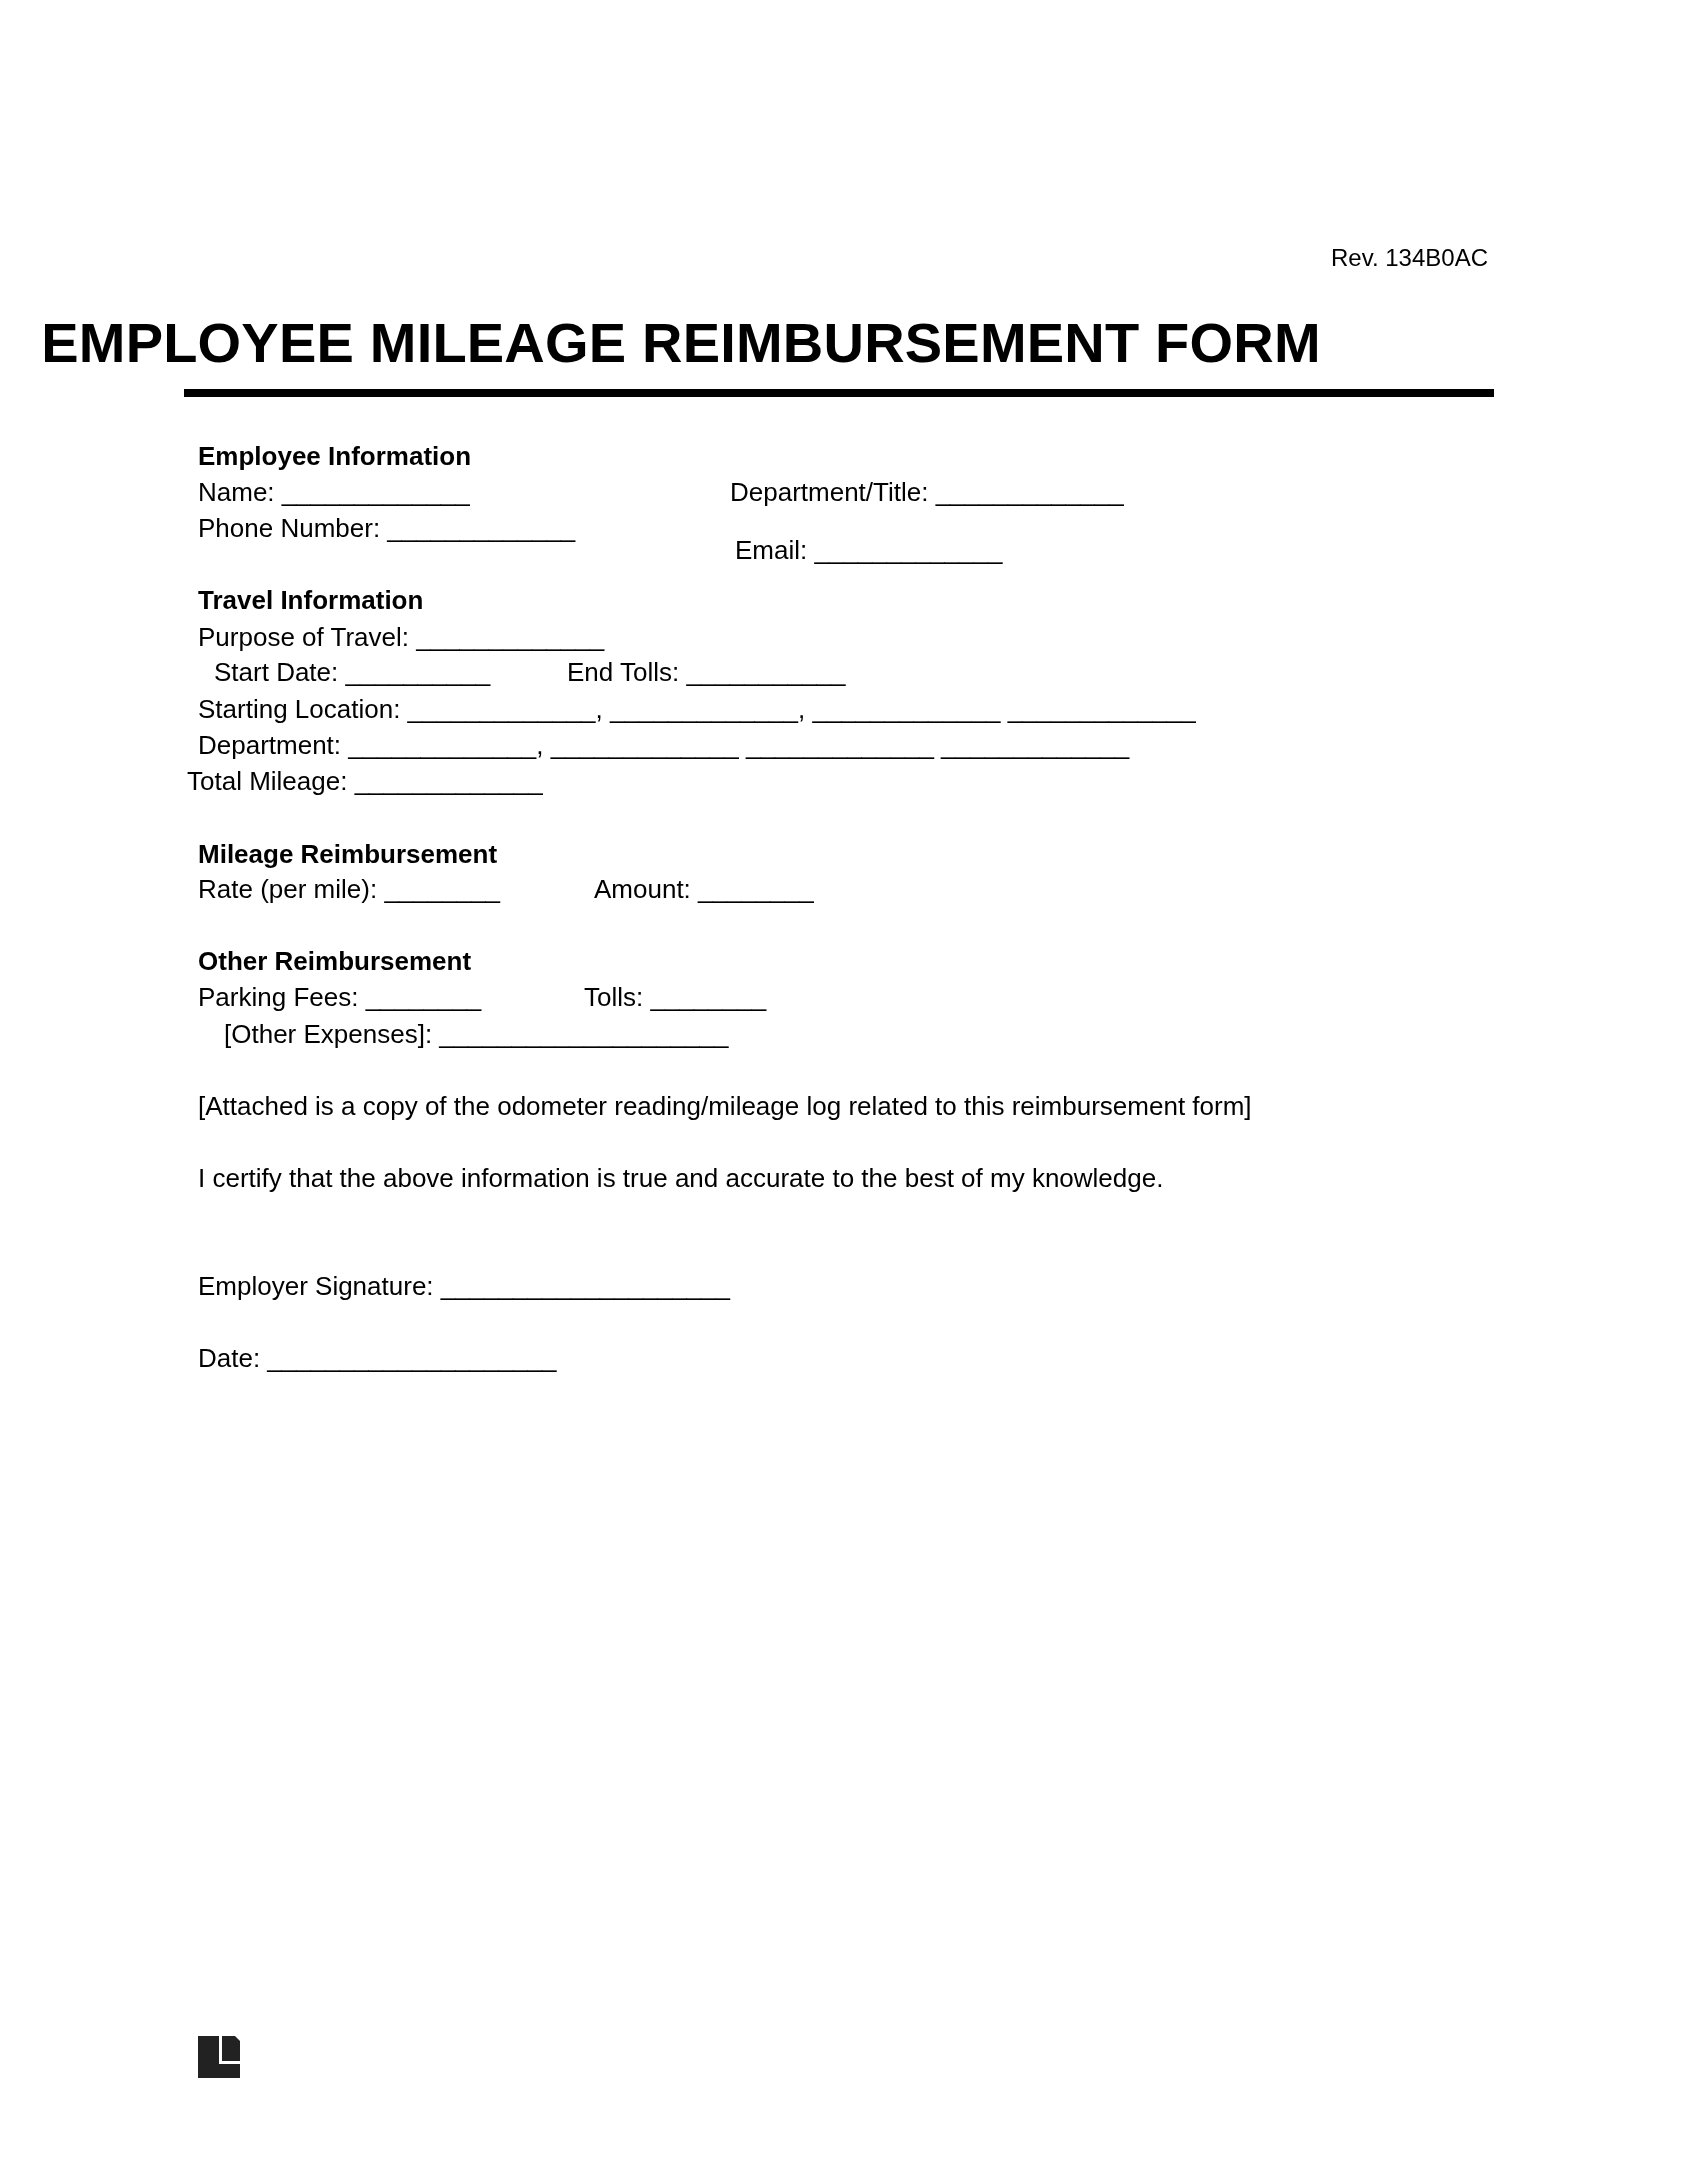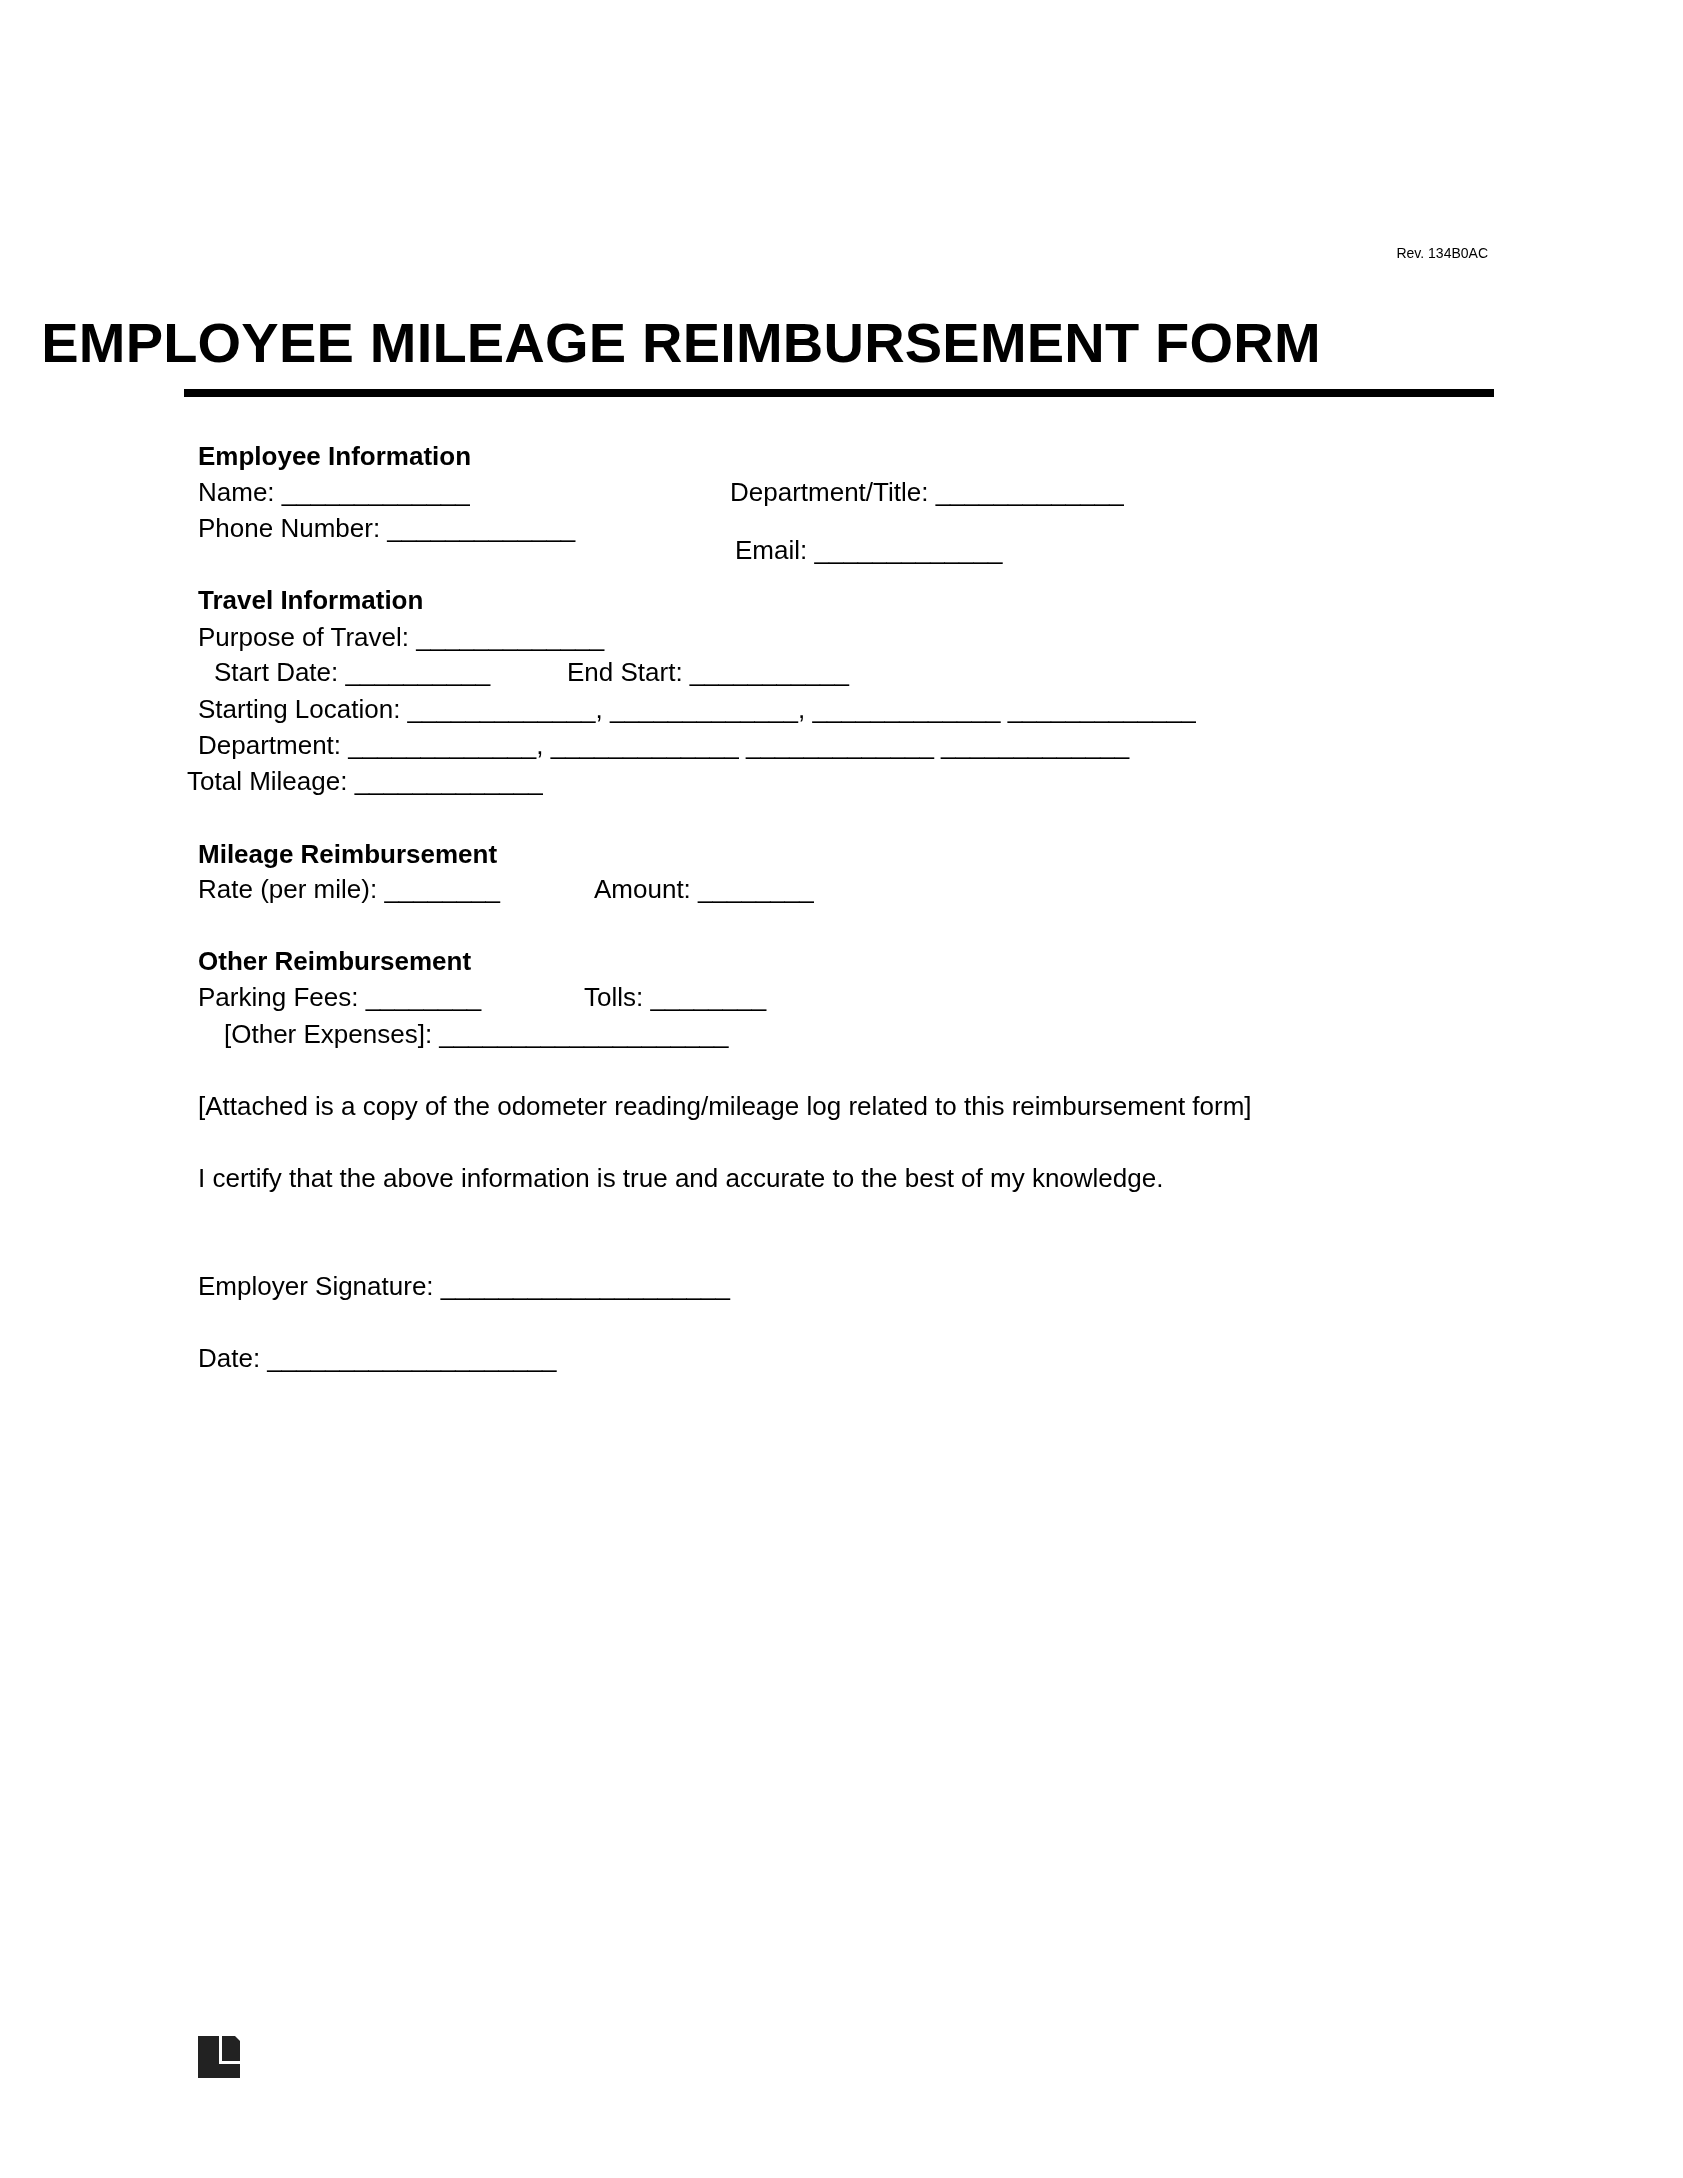--- a/index.html
+++ b/index.html
@@ -1,19 +1,19 @@
 <!DOCTYPE html>
 <html><head>
 <meta charset="utf-8">
 <style>
   html, body { margin: 0; padding: 0; background: #ffffff; }
   body { width: 1683px; height: 2178px; position: relative; overflow: hidden;
          font-family: "Liberation Sans", sans-serif; color: #000; }
   .abs { position: absolute; white-space: pre; line-height: 1; }
-  .rev { font-size: 14px; right: 195px; top: 246px; }
+  .rev { font-size: 24px; right: 195px; top: 246px; }
   .title { font-size: 56px; font-weight: bold; left: 0; width: 1362px; text-align: center; top: 315px; letter-spacing: 0.2px; }
   .rule { position: absolute; left: 184px; top: 389px; width: 1310px; height: 8px; background: #000; }
   .txt { font-size: 26px; }
   .bold { font-weight: bold; }
   .logo { position: absolute; left: 198px; top: 2036px; width: 42px; height: 42px; }
 </style>
 </head>
 <body>
 
 <div class="abs rev">Rev. 134B0AC</div>
@@ -23,21 +23,21 @@
 
 <div class="abs txt bold" style="left:198px; top:443px;">Employee Information</div>
 <div class="abs txt" style="left:198px; top:479px;">Name: _____________</div>
 <div class="abs txt" style="left:730px; top:479px;text-align:right;">Department/Title: _____________</div>
 <div class="abs txt" style="left:198px; top:515px;">Phone Number: _____________</div>
 <div class="abs txt" style="left:735px; top:537px;">Email: _____________</div>
 
 <div class="abs txt bold" style="left:198px; top:587px;">Travel Information</div>
 <div class="abs txt" style="left:198px; top:624px;">Purpose of Travel: _____________</div>
 <div class="abs txt" style="left:198px; top:659px;margin-left:16px;">Start Date: __________</div>
-<div class="abs txt" style="left:567px; top:659px;">End Start: ___________</div>
+<div class="abs txt" style="left:567px; top:659px;">End Tolls: ___________</div>
 <div class="abs txt" style="left:198px; top:696px;">Starting Location: _____________, _____________, _____________ _____________</div>
 <div class="abs txt" style="left:198px; top:732px;">Department: _____________, _____________ _____________ _____________</div>
 <div class="abs txt" style="left:187px; top:768px;">Total Mileage: _____________</div>
 
 <div class="abs txt bold" style="left:198px; top:841px;">Mileage Reimbursement</div>
 <div class="abs txt" style="left:198px; top:876px;">Rate (per mile): ________</div>
 <div class="abs txt" style="left:594px; top:876px;">Amount: ________</div>
 
 <div class="abs txt bold" style="left:198px; top:948px;">Other Reimbursement</div>
 <div class="abs txt" style="left:198px; top:984px;">Parking Fees: ________</div>

